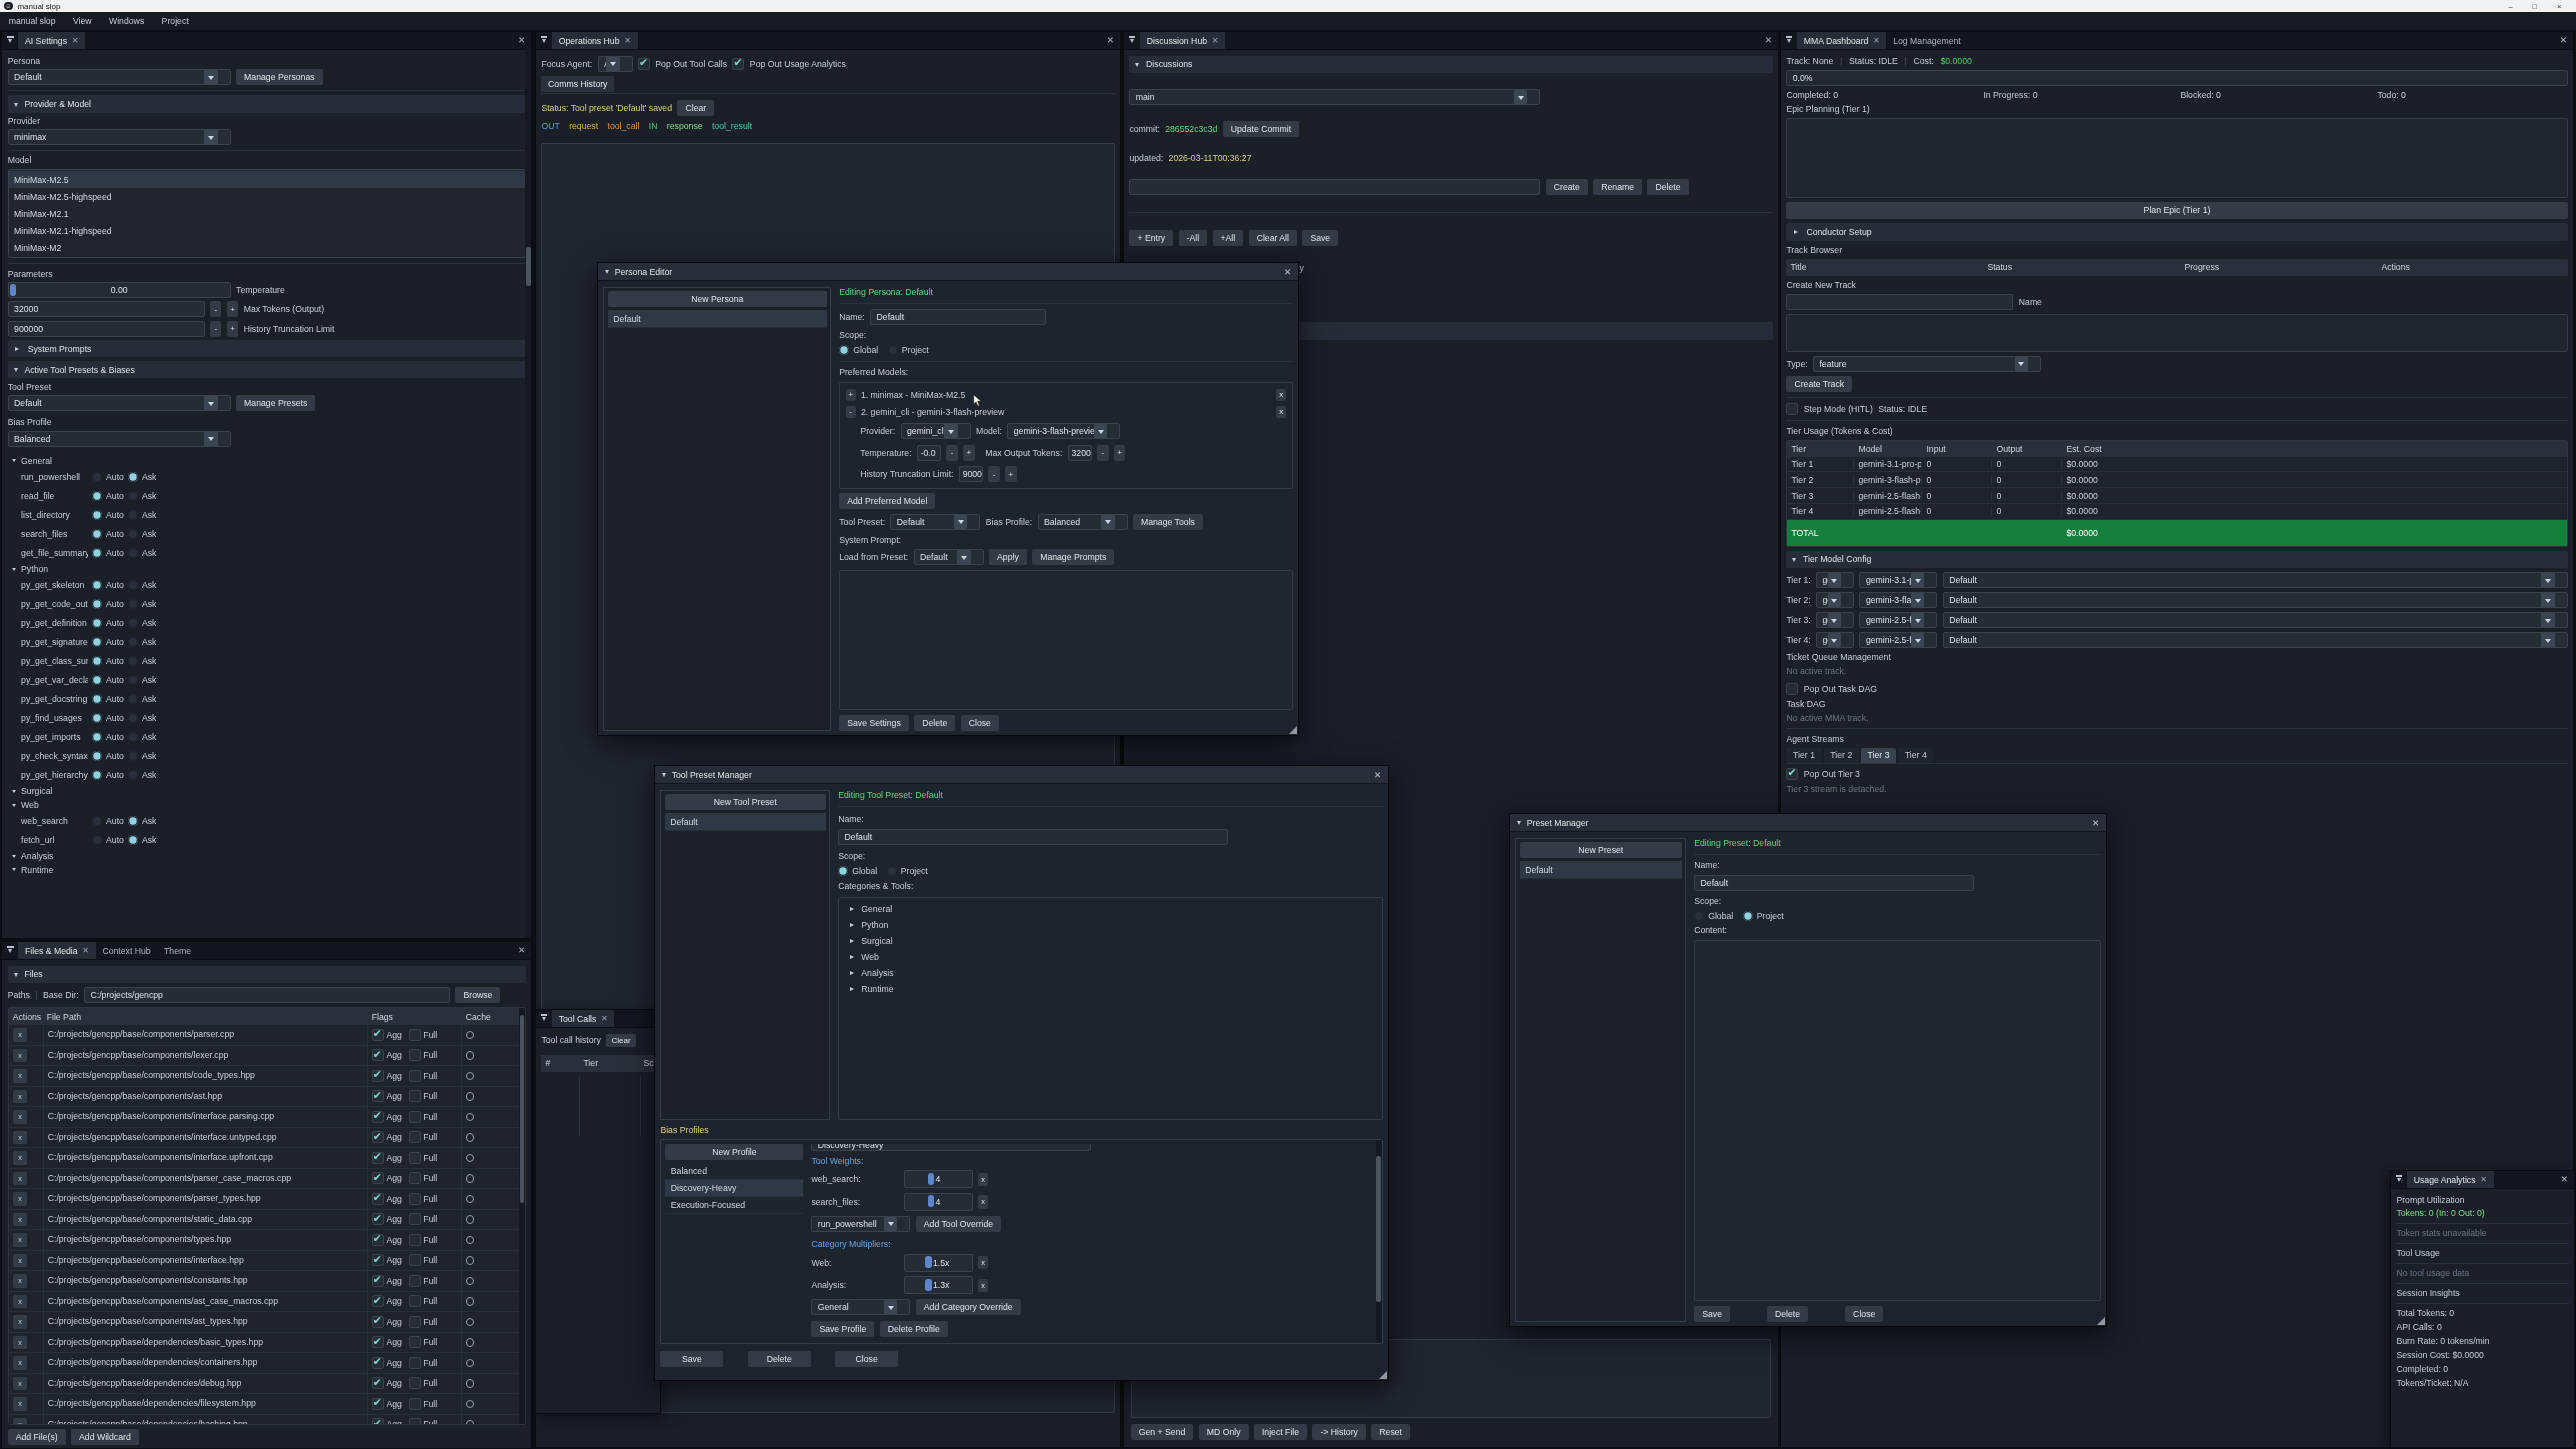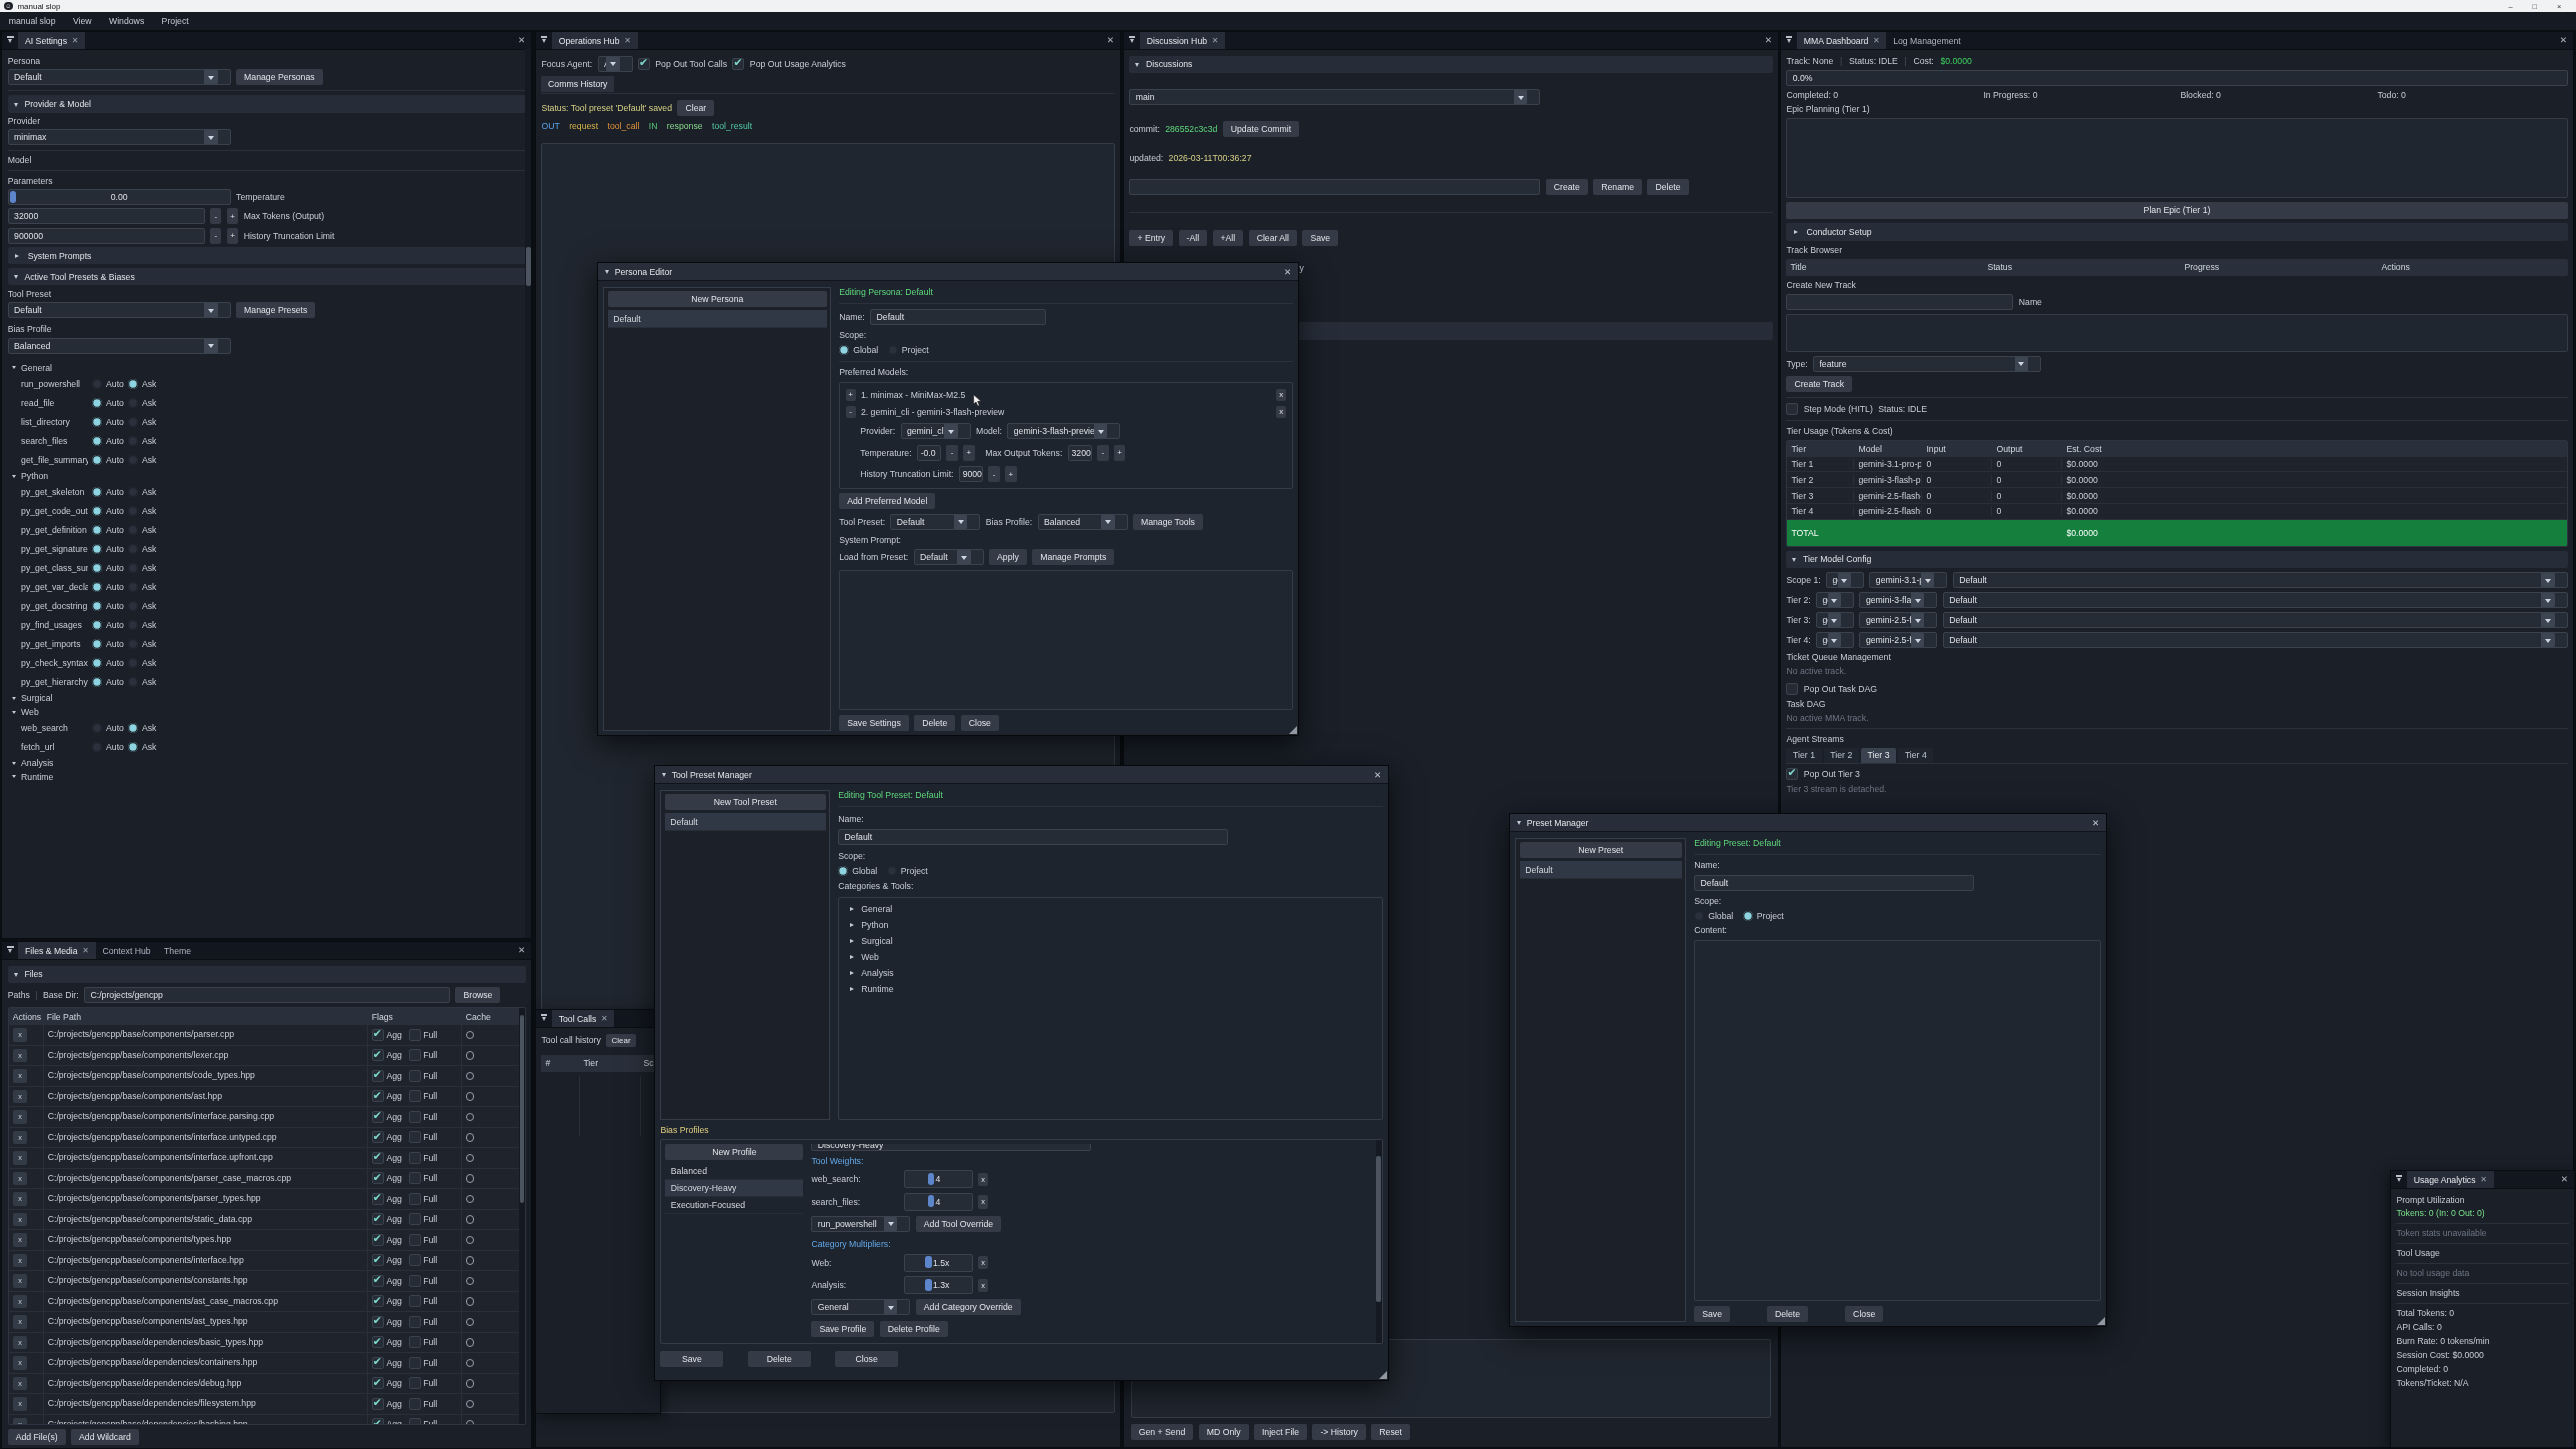--- a/index.html
+++ b/index.html
@@ -123,20 +123,27 @@
       <span class="tri-d sm"></span>
       <span>Provider &amp; Model</span>
     </div>
     <span class="lbl">Provider</span>
     <span class="selbox" style="width:223px">
       <span class="val">minimax</span>
         <span class="sel-arrow"></span>
     </span>
     <div class="hline"></div>
     <span class="lbl">Model</span>
+    <div id="model-list" style="border:0.7px solid #39414d;border-radius:2px;background:#20252e;padding:1.3px 0">
+        <div class="listitem sel" style="border-bottom: none; height: 17px;">MiniMax-M2.5</div>
+        <div class="listitem" style="border-bottom: none; height: 17px;">MiniMax-M2.5-highspeed</div>
+        <div class="listitem" style="border-bottom: none; height: 17px;">MiniMax-M2.1</div>
+        <div class="listitem" style="border-bottom: none; height: 17px;">MiniMax-M2.1-highspeed</div>
+        <div class="listitem" style="border-bottom: none; height: 17px;">MiniMax-M2</div>
+      </div>
     <div class="hline"></div>
     <span class="lbl">Parameters</span>
     <div class="row">
       <span class="input" style="width:223px;position:relative;justify-content:center">
         <i style="position:absolute;left:1.3px;top:1.3px;width:6px;height:12px;background:#5d85c9;border-radius:2.7px"></i>
         <span>0.00</span>
       </span>
       <span class="lbl">Temperature</span>
     </div>
     <div id="param-rows" style="display:flex;flex-direction:column;gap:3.4px">
@@ -919,21 +926,21 @@
             <span class="cell" style="width: 507px; color: rgb(255, 255, 255);">$0.0000</span>
           </div>
         </div>
     </div>
     <div class="hdr">
       <span class="tri-d sm"></span>
       <span>Tier Model Config</span>
     </div>
     <div id="tier-config-rows" style="display:flex;flex-direction:column;gap:4px">
         <div class="row">
-          <span class="lbl">Scope 1:</span>
+          <span class="lbl">Tier 1:</span>
           <span class="selbox" style="width: 38px;">
             <span class="val">gemini</span>
             <span class="sel-arrow"></span>
           </span>
           <span class="selbox" style="width: 78px;">
             <span class="val">gemini-3.1-pro-preview</span>
             <span class="sel-arrow"></span>
           </span>
           <span class="selbox" style="flex: 1 1 0%;">
             <span class="val">Default</span>

